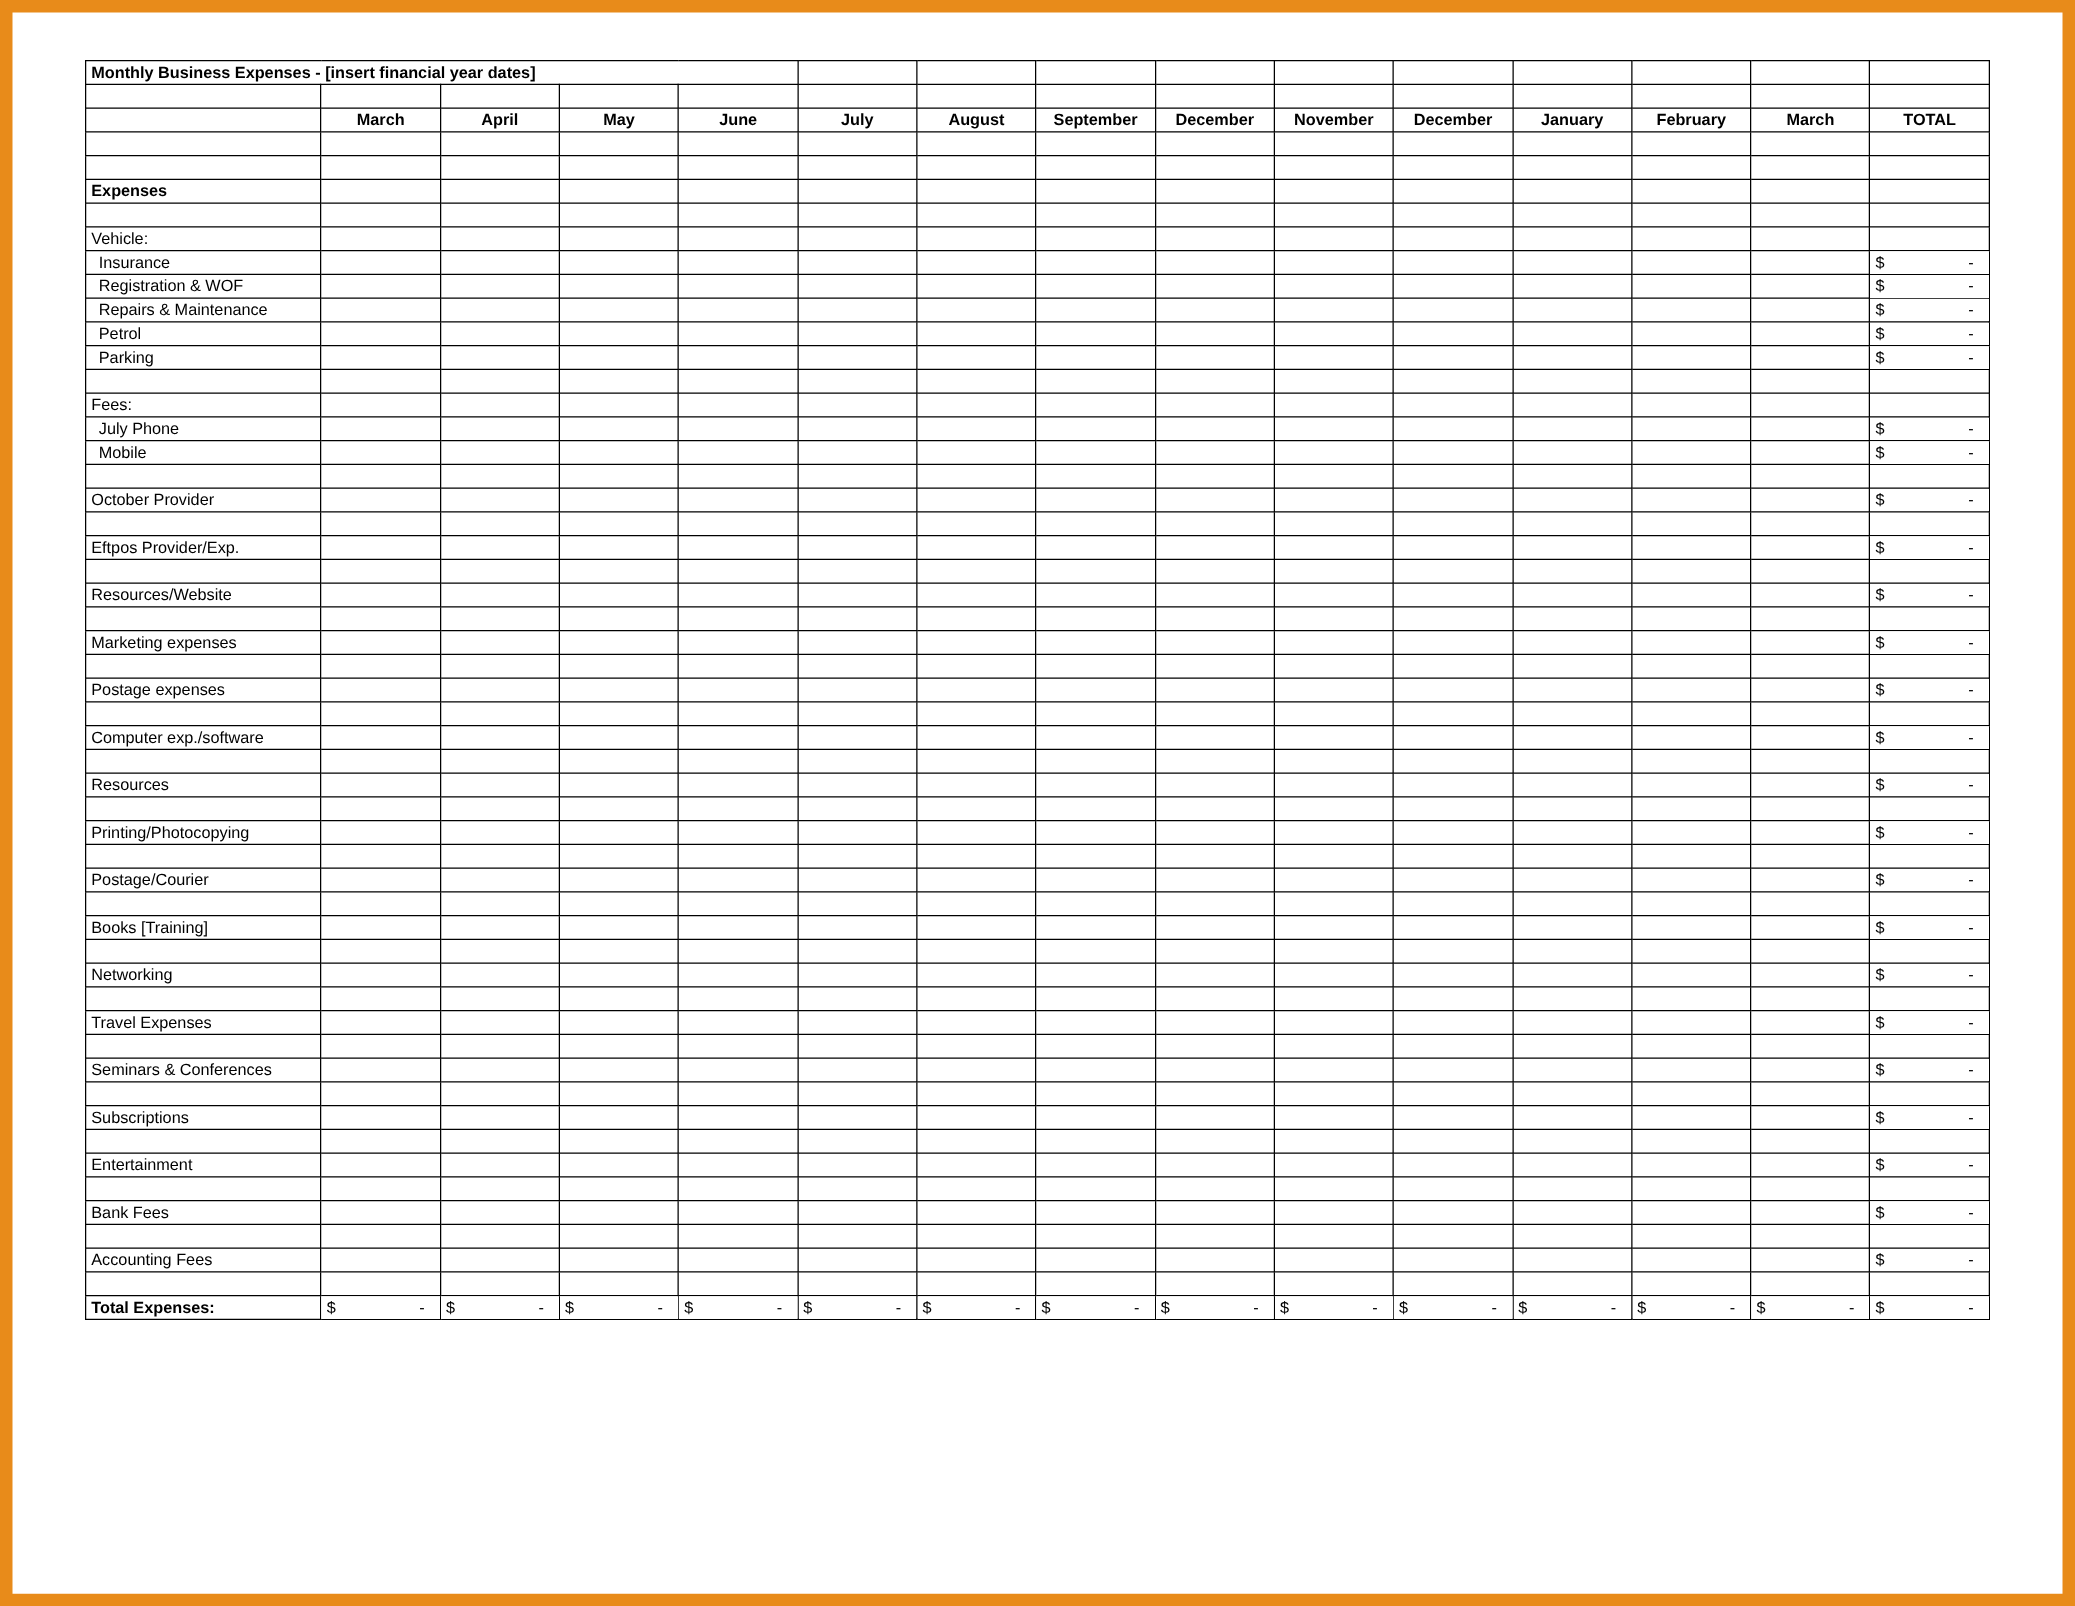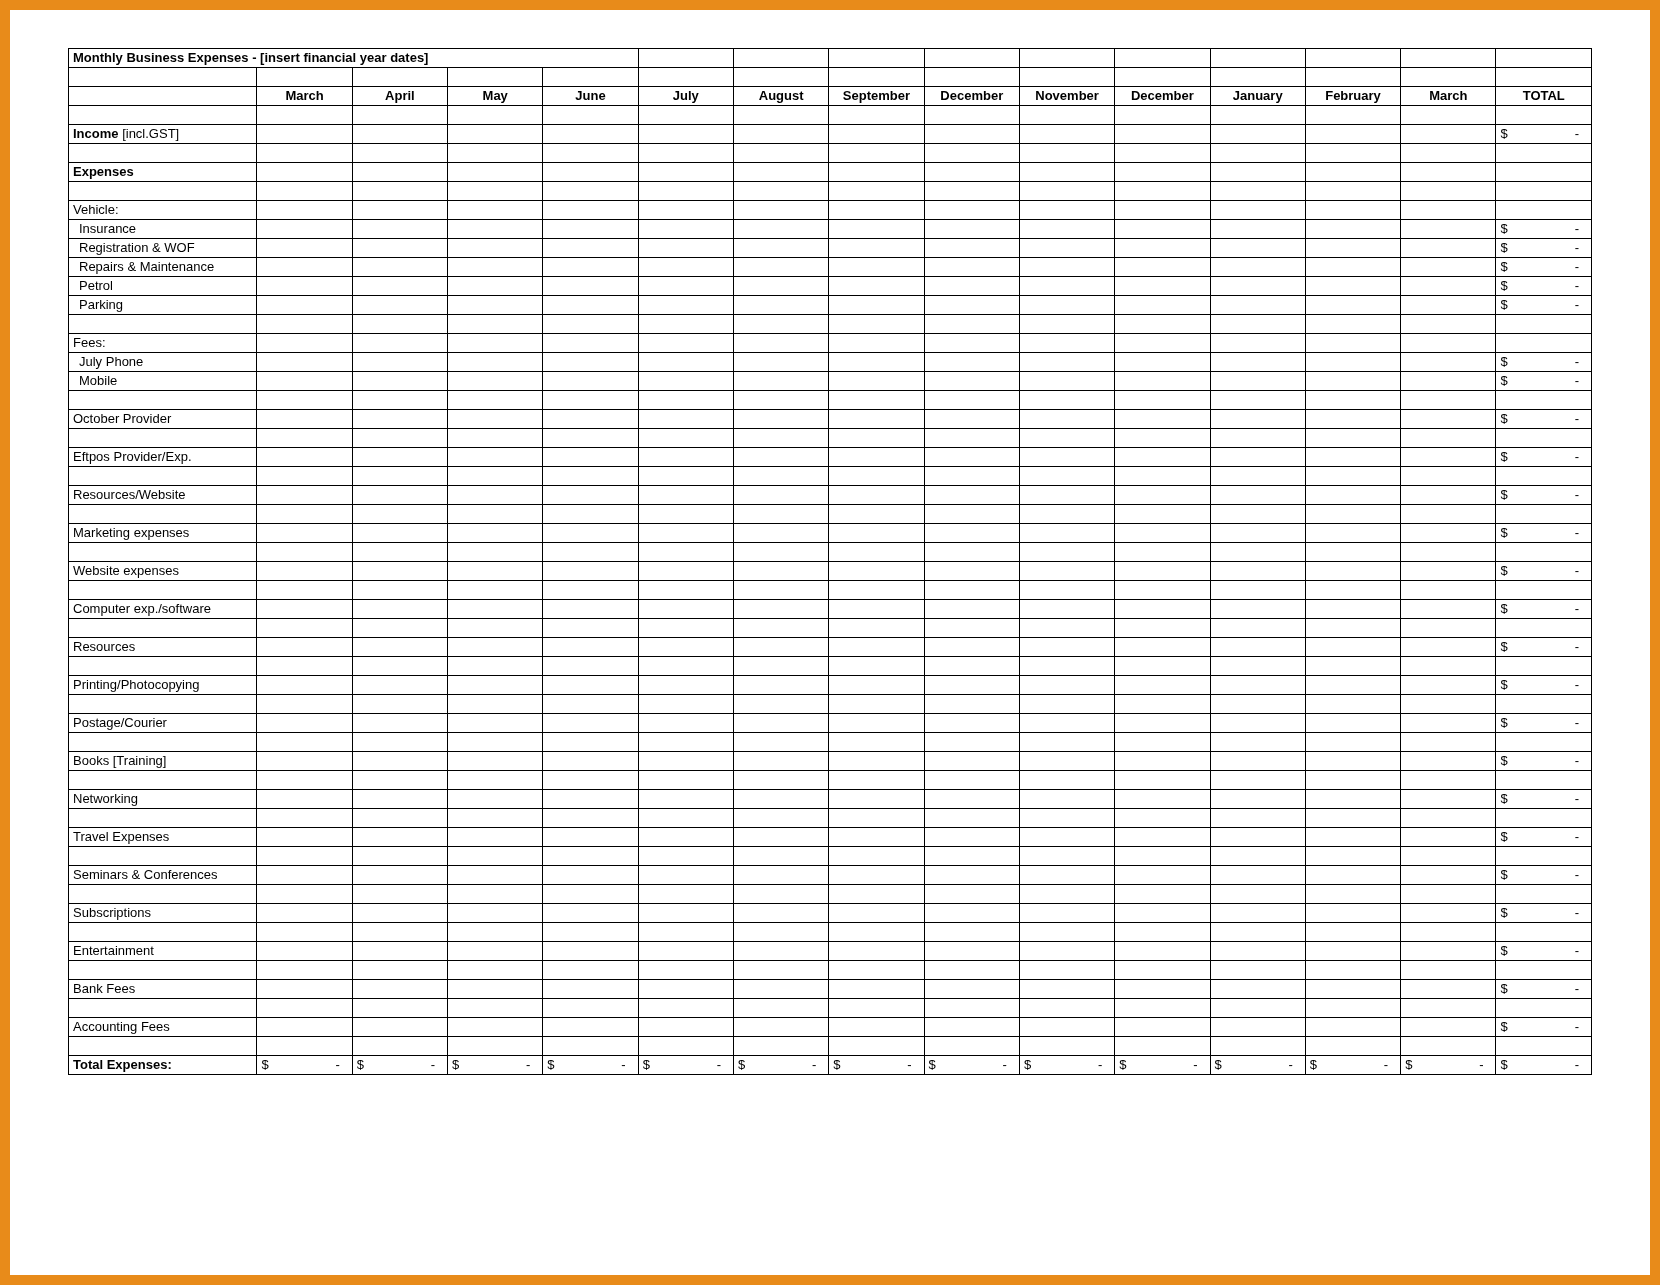--- a/index.html
+++ b/index.html
@@ -142,40 +142,20 @@
           <td></td>
           <td></td>
           <td></td>
           <td></td>
           <td></td>
           <td></td>
           <td></td>
           <td></td>
         </tr>
         <tr>
-          <td class="left"><b>Income</b> [incl.GST]</td>
-          <td></td>
-          <td></td>
-          <td></td>
-          <td></td>
-          <td></td>
-          <td></td>
-          <td></td>
-          <td></td>
-          <td></td>
-          <td></td>
-          <td></td>
-          <td></td>
-          <td></td>
-          <td class="money">
-            <span class="sym">$</span>
-            <span class="dash">-</span>
-          </td>
-        </tr>
-        <tr>
           <td></td>
           <td></td>
           <td></td>
           <td></td>
           <td></td>
           <td></td>
           <td></td>
           <td></td>
           <td></td>
           <td></td>
@@ -569,21 +549,21 @@
           <td></td>
           <td></td>
           <td></td>
           <td></td>
           <td></td>
           <td></td>
           <td></td>
           <td></td>
         </tr>
         <tr>
-          <td class="left">Website expenses</td>
+          <td class="left">Postage expenses</td>
           <td></td>
           <td></td>
           <td></td>
           <td></td>
           <td></td>
           <td></td>
           <td></td>
           <td></td>
           <td></td>
           <td></td>

